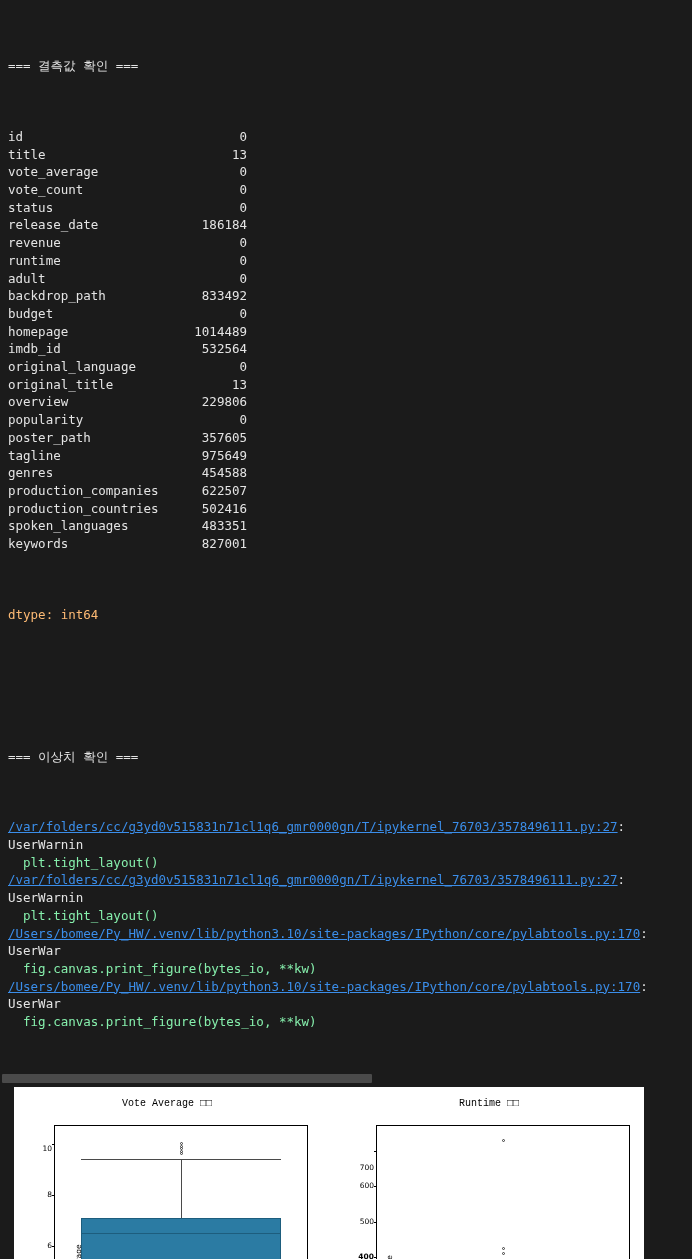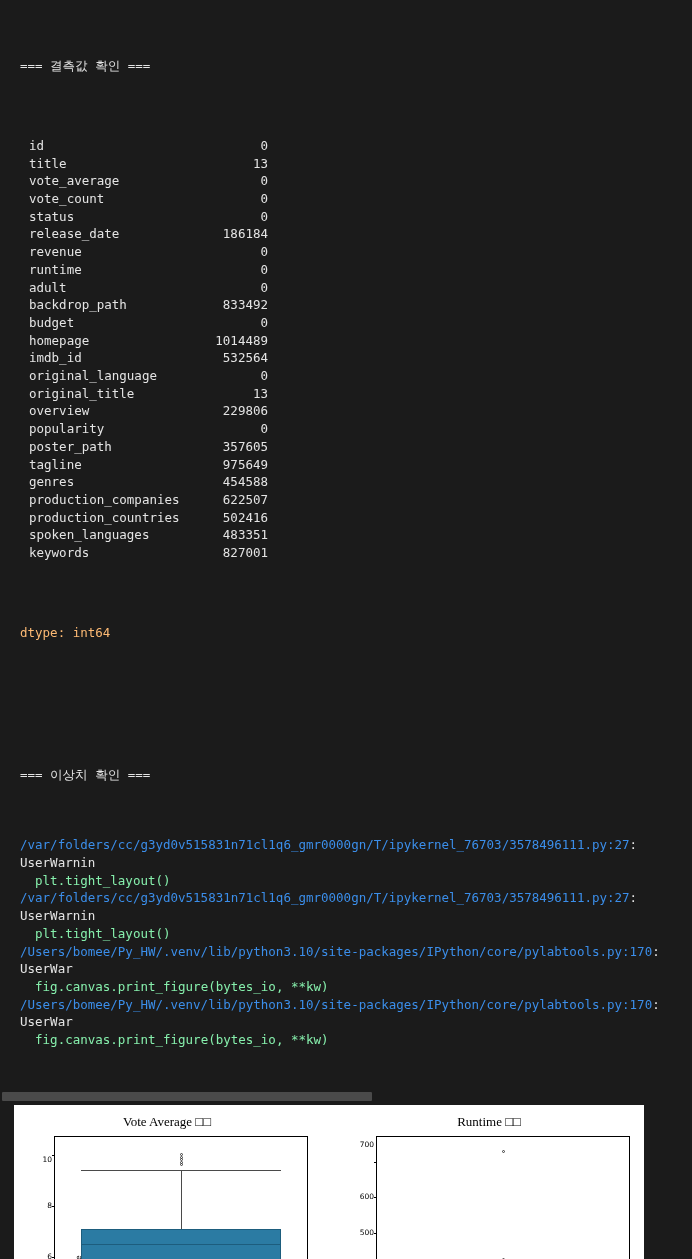--- a/index.html
+++ b/index.html
@@ -10,46 +10,47 @@
   }
   body {
     font-family: "DejaVu Sans Mono", "Liberation Mono", monospace;
     font-size: 12.5px;
     line-height: 17.7px;
     color: #e4e4e4;
     width: 692px;
     overflow-x: hidden;
   }
   .out {
-    padding: 4px 0 0 20px;
+    padding: 4px 0 0 8px;
     white-space: pre;
   }
   .section-head {
     color: #e4e4e4;
   }
   .missing-table {
     border-collapse: collapse;
-    margin: 9px;
+    margin: 0;
     padding: 0;
   }
   .missing-table td {
     padding: 0;
     line-height: 17.7px;
     font-size: 12.5px;
     white-space: pre;
     color: #e4e4e4;
   }
   .mt-name { width: 184px; }
   .mt-val  { width: 55px; text-align: right; }
   .dtype { color: #fdba74; }
   .blank { height: 17.7px; }
 
   .warn-block { white-space: pre-wrap; }
   .warn-path {
     color: #3b8eea;
+    text-decoration: underline;
   }
   .warn-text { color: #e4e4e4; }
   .warn-code { color: #86efac; }
 
   .scrollbar-track {
     height: 9px;
     width: 688px;
     margin: 8px 0 4px 2px;
     background: #1b1b1b;
     position: relative;
@@ -75,24 +76,24 @@
     display: flex;
     gap: 36px;
     padding: 0 10px;
   }
   .panel {
     position: relative;
     width: 286px;
   }
   .panel-title {
     text-align: center;
-    font-family: Liberation Serif, serif;
-    font-size: 13px;
+    font-family: Liberation Mono, monospace;
+    font-size: 10px;
     color: #000000;
-    margin: 2px 0 5px 0;
+    margin: 2px 0 12px 0;
   }
   .axes {
     position: relative;
     border: 1px solid #000000;
     background: #ffffff;
     height: 288px;
     margin-left: 30px;
     width: 252px;
   }
   .ylabel {
@@ -208,21 +209,21 @@
     <div class="panel">
       <div class="panel-title">Runtime □□</div>
       <div class="axes" id="axes-1">
         <div class="ylabel">runtime</div>
       <div class="ytick" style="top: 131.556px; font-weight: bold;">400</div>
           <div class="ytickmark" style="top: 131.556px;"></div>
           <div class="ytick" style="top: 96px;">500</div>
           <div class="ytickmark" style="top: 96px;"></div>
           <div class="ytick" style="top: 60.4444px; text-align: right;">600</div>
           <div class="ytickmark" style="top: 60.4444px;"></div>
-          <div class="ytick" style="top: 8px;">700</div>
+          <div class="ytick" style="top: 42px;">700</div>
           <div class="ytickmark" style="top: 24.8889px;"></div>
           <div class="flier" style="left: 124.5px; top: 133.611px;"></div>
           <div class="flier" style="left: 124.5px; top: 126.5px;"></div>
           <div class="flier" style="left: 124.5px; top: 121.167px;"></div>
           <div class="flier" style="left: 124.5px; top: 12.7222px;"></div>
         </div>
     </div>
 
   </div>
 </div>

